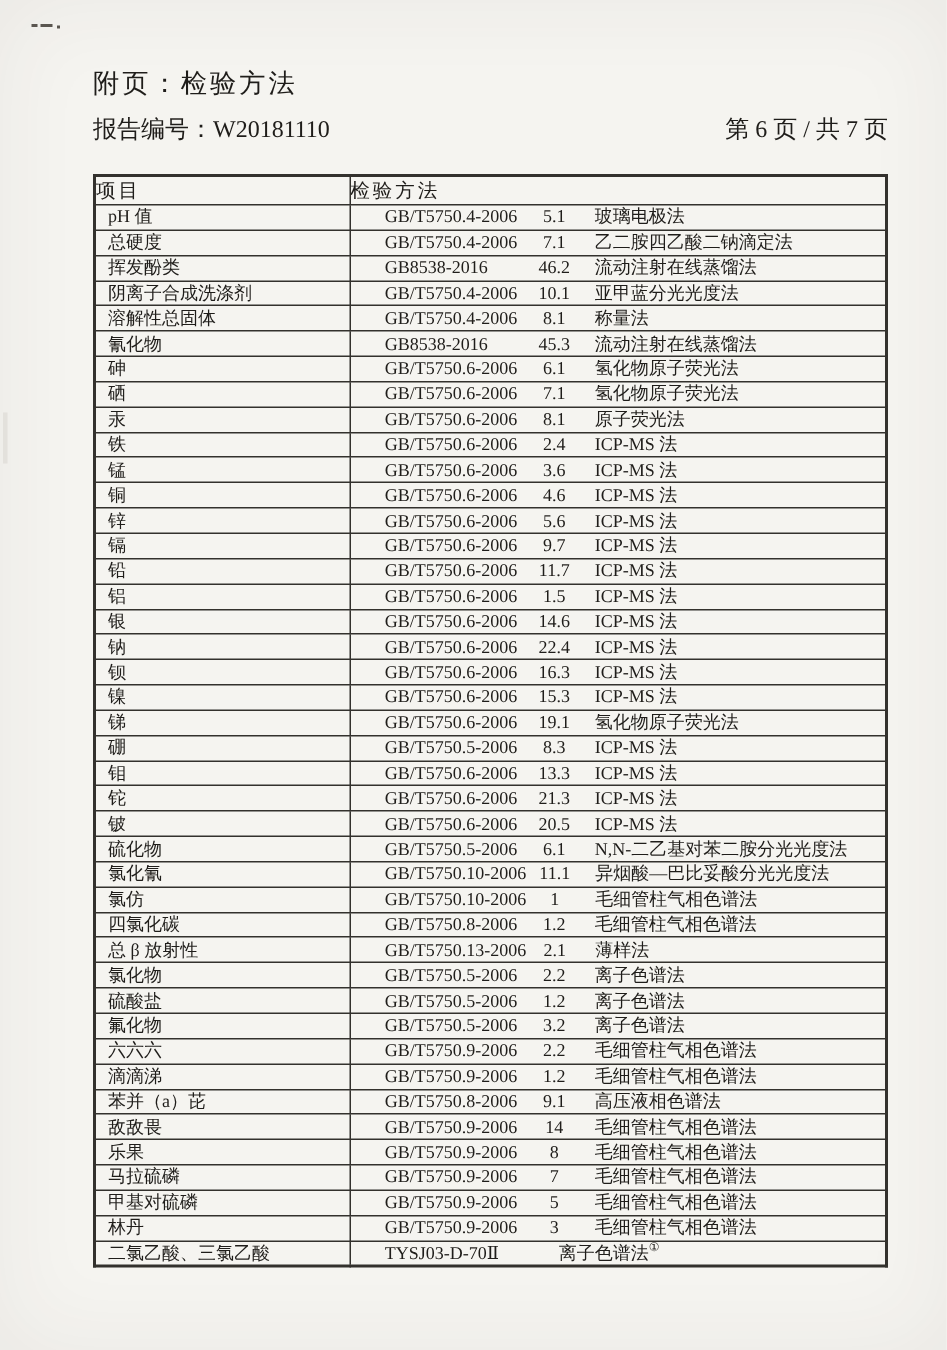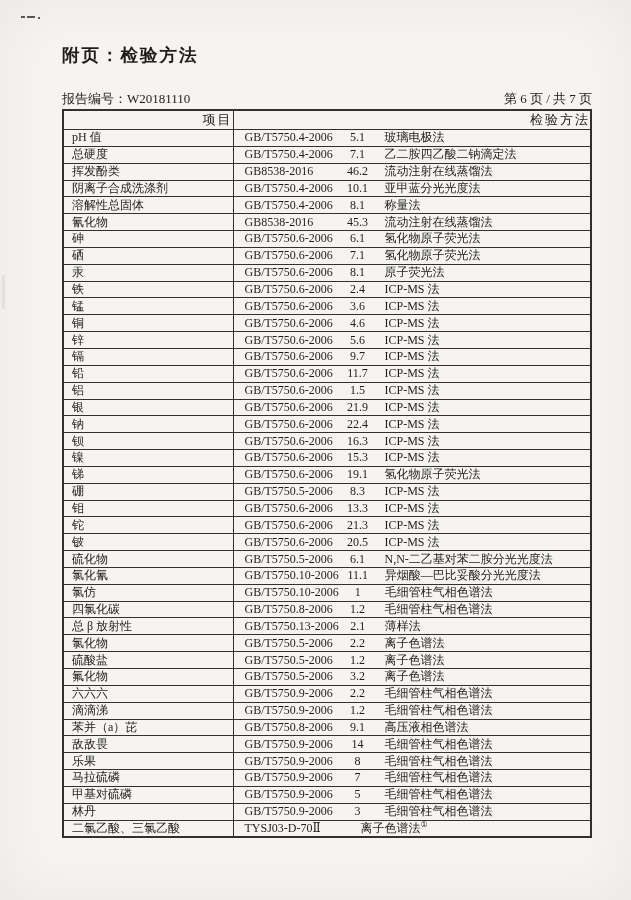--- a/index.html
+++ b/index.html
@@ -11,43 +11,43 @@
     position:relative;
   }
   .sheet {
     position:absolute; inset:0;
     box-shadow: inset 0 0 60px rgba(60,55,45,0.06);
   }
   .speck { position:absolute; background:#5a5650; }
   .smudge { position:absolute; background:#d8d6d0; opacity:.55; }
   .content { position:absolute; left:62px; top:44px; width:530px; }
   .doc-title {
-    font-size:17.5px; font-weight:bold; letter-spacing:2px;
-    line-height:22px; margin:0 0 24px 0;
+    font-size:17.5px; font-weight:normal; letter-spacing:2px;
+    line-height:22px; margin:0 0 12px 0;
   }
   .meta-row {
     display:flex; justify-content:space-between; align-items:baseline;
-    font-size:13px; line-height:18px; margin-bottom:1px;
+    font-size:16px; line-height:18px; margin-bottom:20px;
   }
   table.method-table {
     border-collapse:collapse; table-layout:fixed; width:530px;
     border:2px solid #33312d;
   }
   .method-table th, .method-table td {
     border:1px solid #33312d;
     vertical-align:middle;
     white-space:nowrap; overflow:hidden;
   }
   .method-table th {
     height:18px; font-size:13px; font-weight:normal;
-    letter-spacing:2px; text-align:right; padding:0;
+    letter-spacing:2px; text-align:left; padding:0;
   }
   .method-table td { height:15.85px; font-size:12px; line-height:13px; }
   td.c-item  { width:170px; padding:0 2px 0 8px; }
-  td.c-method{ padding:0 2px 0 11px; }
+  td.c-method{ padding:0 2px 0 23px; }
   .code   { display:inline-block; min-width:94px; }
   .sec    { display:inline-block; min-width:38px; text-align:center; }
   .gap    { display:inline-block; width:14px; }
   .method { padding-left:8px; }
   .method sup { font-size:8px; line-height:0; }
 </style>
 </head>
 <body>
 
 <div class="sheet">
@@ -135,21 +135,21 @@
           <tr>
             <td class="c-item">铅</td>
             <td class="c-method"><span class="code">GB/T5750.6-2006</span><span class="sec">11.7</span><span class="method">ICP-MS 法</span></td>
           </tr>
           <tr>
             <td class="c-item">铝</td>
             <td class="c-method"><span class="code">GB/T5750.6-2006</span><span class="sec">1.5</span><span class="method">ICP-MS 法</span></td>
           </tr>
           <tr>
             <td class="c-item">银</td>
-            <td class="c-method"><span class="code">GB/T5750.6-2006</span><span class="sec">21.9</span><span class="method">ICP-MS 法</span></td>
+            <td class="c-method"><span class="code">GB/T5750.6-2006</span><span class="sec">14.6</span><span class="method">ICP-MS 法</span></td>
           </tr>
           <tr>
             <td class="c-item">钠</td>
             <td class="c-method"><span class="code">GB/T5750.6-2006</span><span class="sec">22.4</span><span class="method">ICP-MS 法</span></td>
           </tr>
           <tr>
             <td class="c-item">钡</td>
             <td class="c-method"><span class="code">GB/T5750.6-2006</span><span class="sec">16.3</span><span class="method">ICP-MS 法</span></td>
           </tr>
           <tr>

